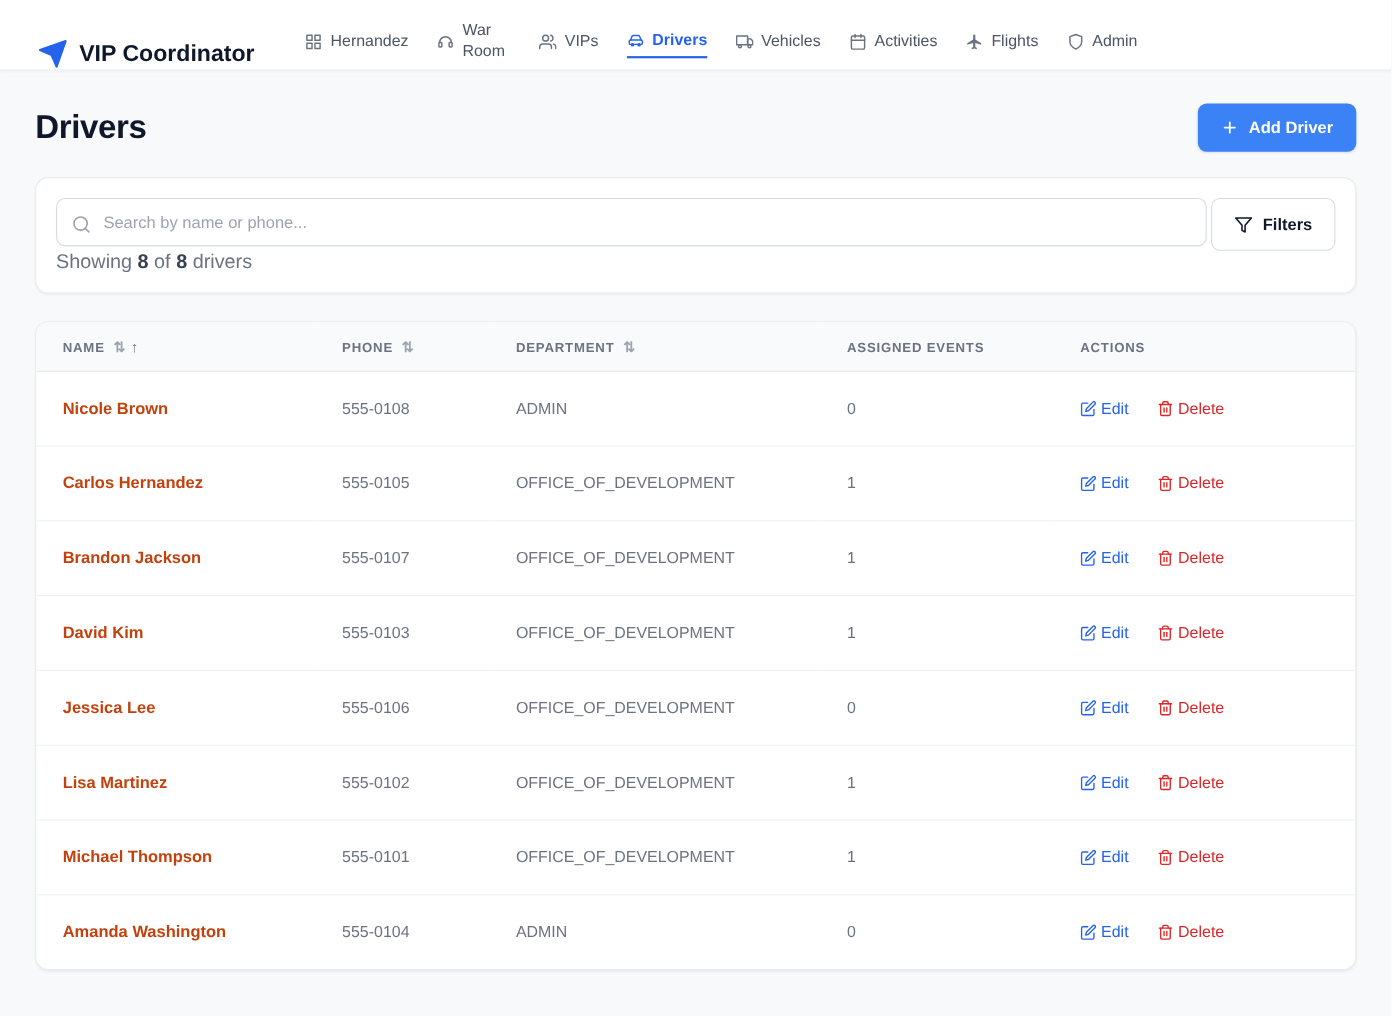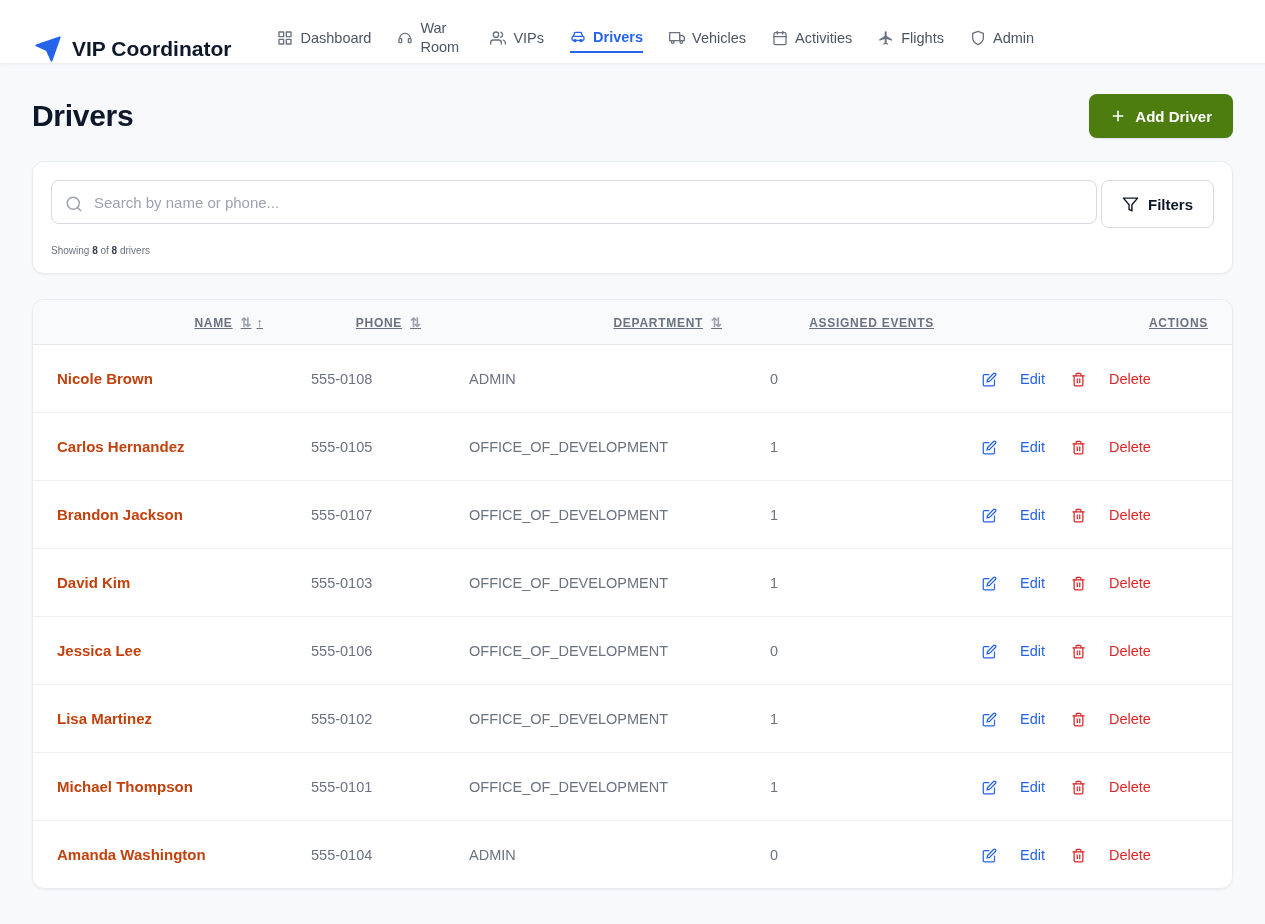--- a/index.html
+++ b/index.html
@@ -42,21 +42,21 @@
   .user-email { font-size:14.5px; font-weight:700; color:#111827; }
   .user-menu .chev { color:#9ca3af; }
 
   
   .page { padding:0 32px; }
   .page-head { display:flex; align-items:center; justify-content:space-between; margin:30px 0 23px; }
   .page-title { font-size:30px; font-weight:800; color:#0f172a; letter-spacing:-.01em; }
   .add-btn {
     display:flex; align-items:center; gap:9px;
     height:44px; padding:0 21px;
-    background:#4d7c0f; color:#fff; border:none; border-radius:8px;
+    background:#3b82f6; color:#fff; border:none; border-radius:8px;
     font-family:inherit; font-size:15px; font-weight:600; cursor:pointer;
     box-shadow:0 1px 2px rgba(16,24,40,.1);
   }
 
   .card {
     background:#fff; border:1px solid #e9ecef; border-radius:12px;
     box-shadow:0 1px 2px rgba(16,24,40,.05);
   }
 
   
@@ -69,45 +69,44 @@
     padding:0 14px 0 42px; font-family:inherit; font-size:15px; color:#111827;
     outline:none; background:#fff;
   }
   .search-input::placeholder { color:#9ca3af; }
   .filters-btn {
     height:48px; padding:0 20px; flex-shrink:0;
     display:flex; align-items:center; gap:9px;
     background:#fff; border:1px solid #d6dae0; border-radius:8px;
     font-family:inherit; font-size:15px; font-weight:700; color:#0f172a; cursor:pointer;
   }
-  .showing { margin-top:17px; font-size:10px; color:#6b7280; }
+  .showing { font-size:18px; color:#6b7280; }
   .showing b { color:#374151; font-weight:700; }
 
   
   .table-card { margin-top:25px; overflow:hidden; }
   table { width:100%; border-collapse:collapse; table-layout:fixed; }
   thead th {
-    background:#f9fafb; text-align:right;
+    background:#f9fafb; text-align:left;
     font-size:12px; font-weight:600; letter-spacing:.06em;
     color:#6b7280; padding:15px 24px 14px;
     border-bottom:1px solid #e5e7eb;
-    text-decoration:underline;
   }
   thead th.sortable { cursor:pointer; }
   .sort-glyph { margin-left:8px; font-size:13px; color:#9ca3af; letter-spacing:0; }
   .sort-glyph.asc { margin-left:5px; color:#6b7280; }
   tbody td {
     padding:25px 24px; font-size:14.5px; color:#6b7280;
     border-bottom:1px solid #eef0f3; overflow:hidden; text-overflow:ellipsis;
   }
   tbody tr:last-child td { border-bottom:none; }
   td.cell-name { color:#c2410c; font-weight:700; font-size:15px; }
   .actions-wrap { display:flex; align-items:center; gap:26px; }
   .link-btn {
-    display:flex; align-items:flex-end; gap:23px;
+    display:flex; align-items:flex-start; gap:4px;
     background:none; border:none; padding:0; font-family:inherit;
     font-size:14.5px; cursor:pointer;
   }
   .link-btn.edit { color:#2563eb; }
   .link-btn.delete { color:#dc2626; }
 </style>
 </head>
 <body>
 
 <header class="navbar" data-name="top-navbar">
@@ -124,21 +123,21 @@
   <nav class="main-nav" data-name="main-nav">
       <a class="nav-item" data-name="nav-item-dashboard">
         <span class="nav-icon" data-name="dashboard-icon">
           <svg width="16" height="16" viewBox="0 0 24 24" fill="none" stroke="currentColor" stroke-width="2" stroke-linejoin="round">
             <rect x="3" y="3" width="7" height="7"></rect>
             <rect x="14" y="3" width="7" height="7"></rect>
             <rect x="3" y="14" width="7" height="7"></rect>
             <rect x="14" y="14" width="7" height="7"></rect>
           </svg>
         </span>
-        <span class="nav-label" data-name="nav-item-label">Dashboard</span>
+        <span class="nav-label" data-name="nav-item-label">Hernandez</span>
       </a>
       <a class="nav-item" data-name="nav-item-war-room">
         <span class="nav-icon" data-name="war-room-icon">
           <svg width="16" height="16" viewBox="0 0 24 24" fill="none" stroke="currentColor" stroke-width="2" stroke-linejoin="round">
             <path d="M4 13a8 8 0 0 1 16 0"></path>
             <rect x="3" y="13" width="4" height="6" rx="1"></rect>
             <rect x="17" y="13" width="4" height="6" rx="1"></rect>
           </svg>
         </span>
         <span class="nav-label" data-name="nav-item-label">War Room</span>

